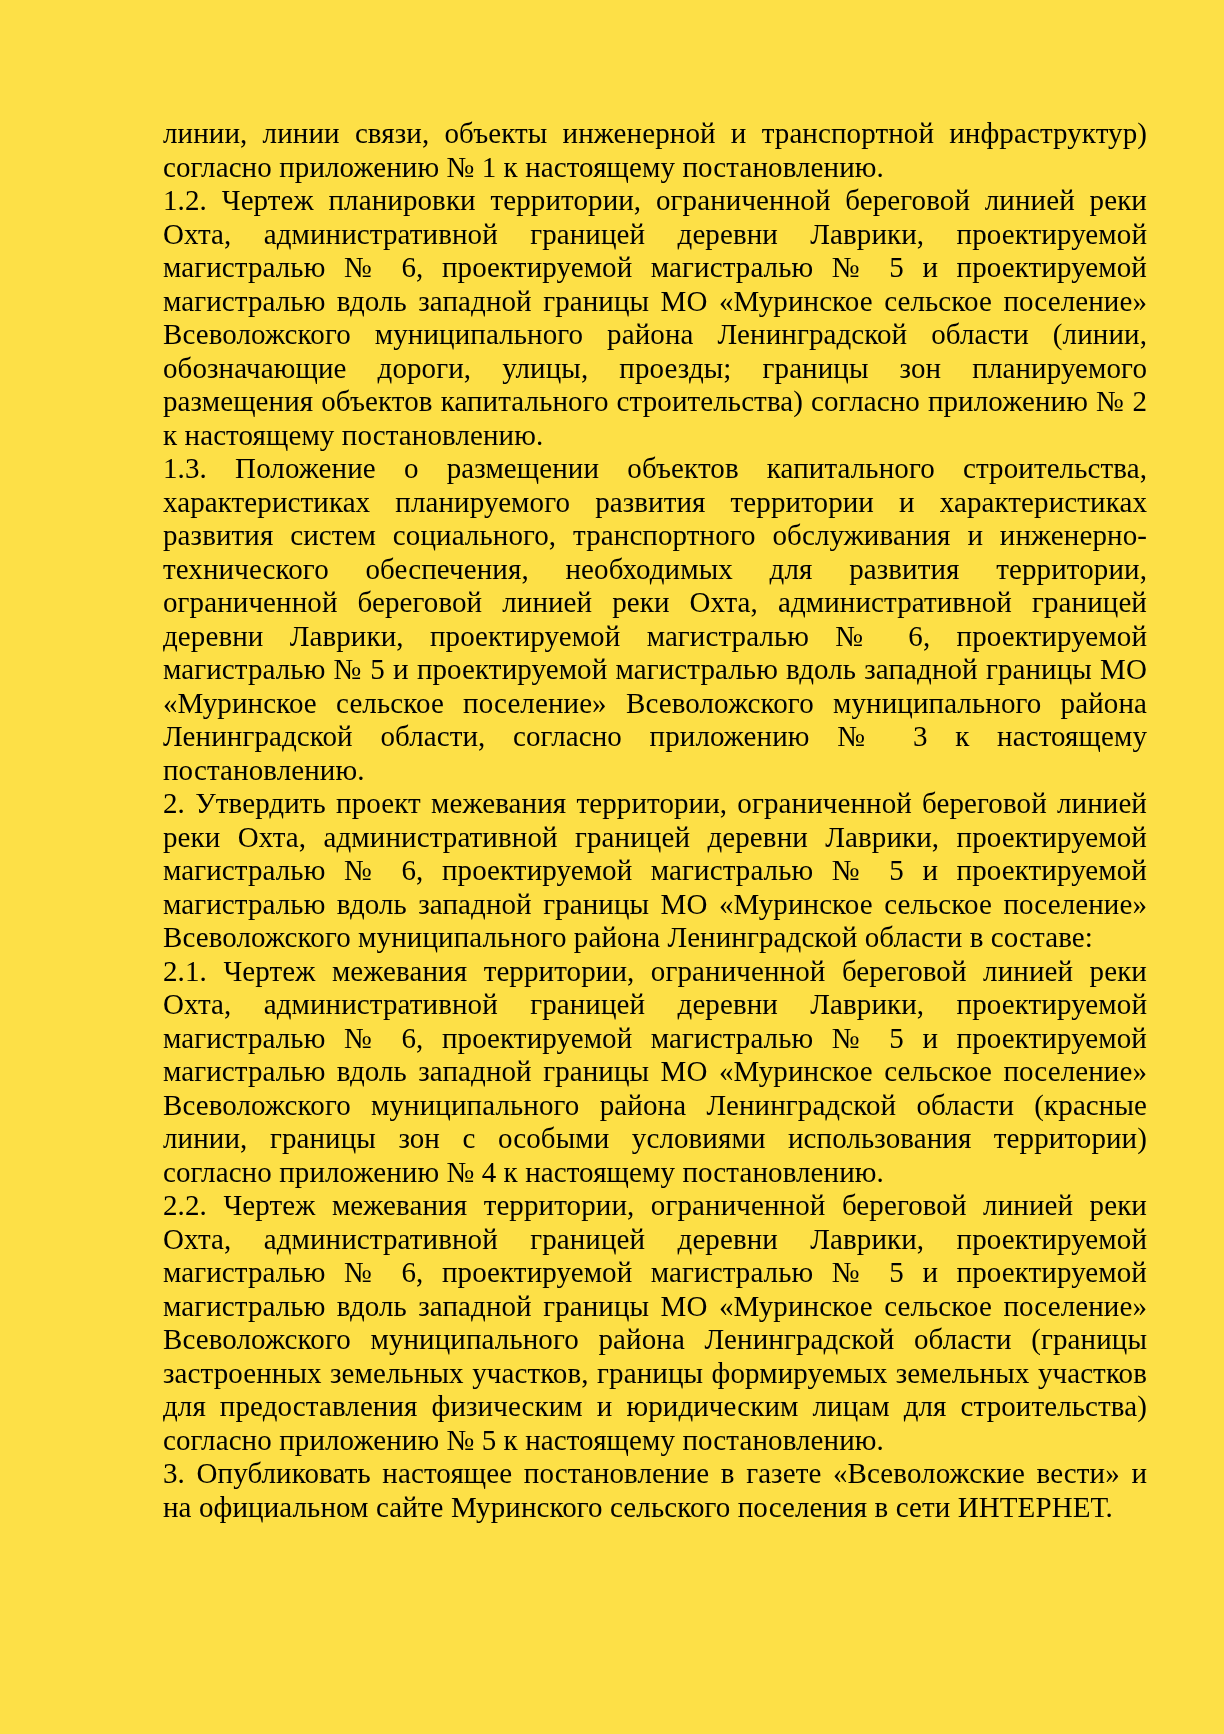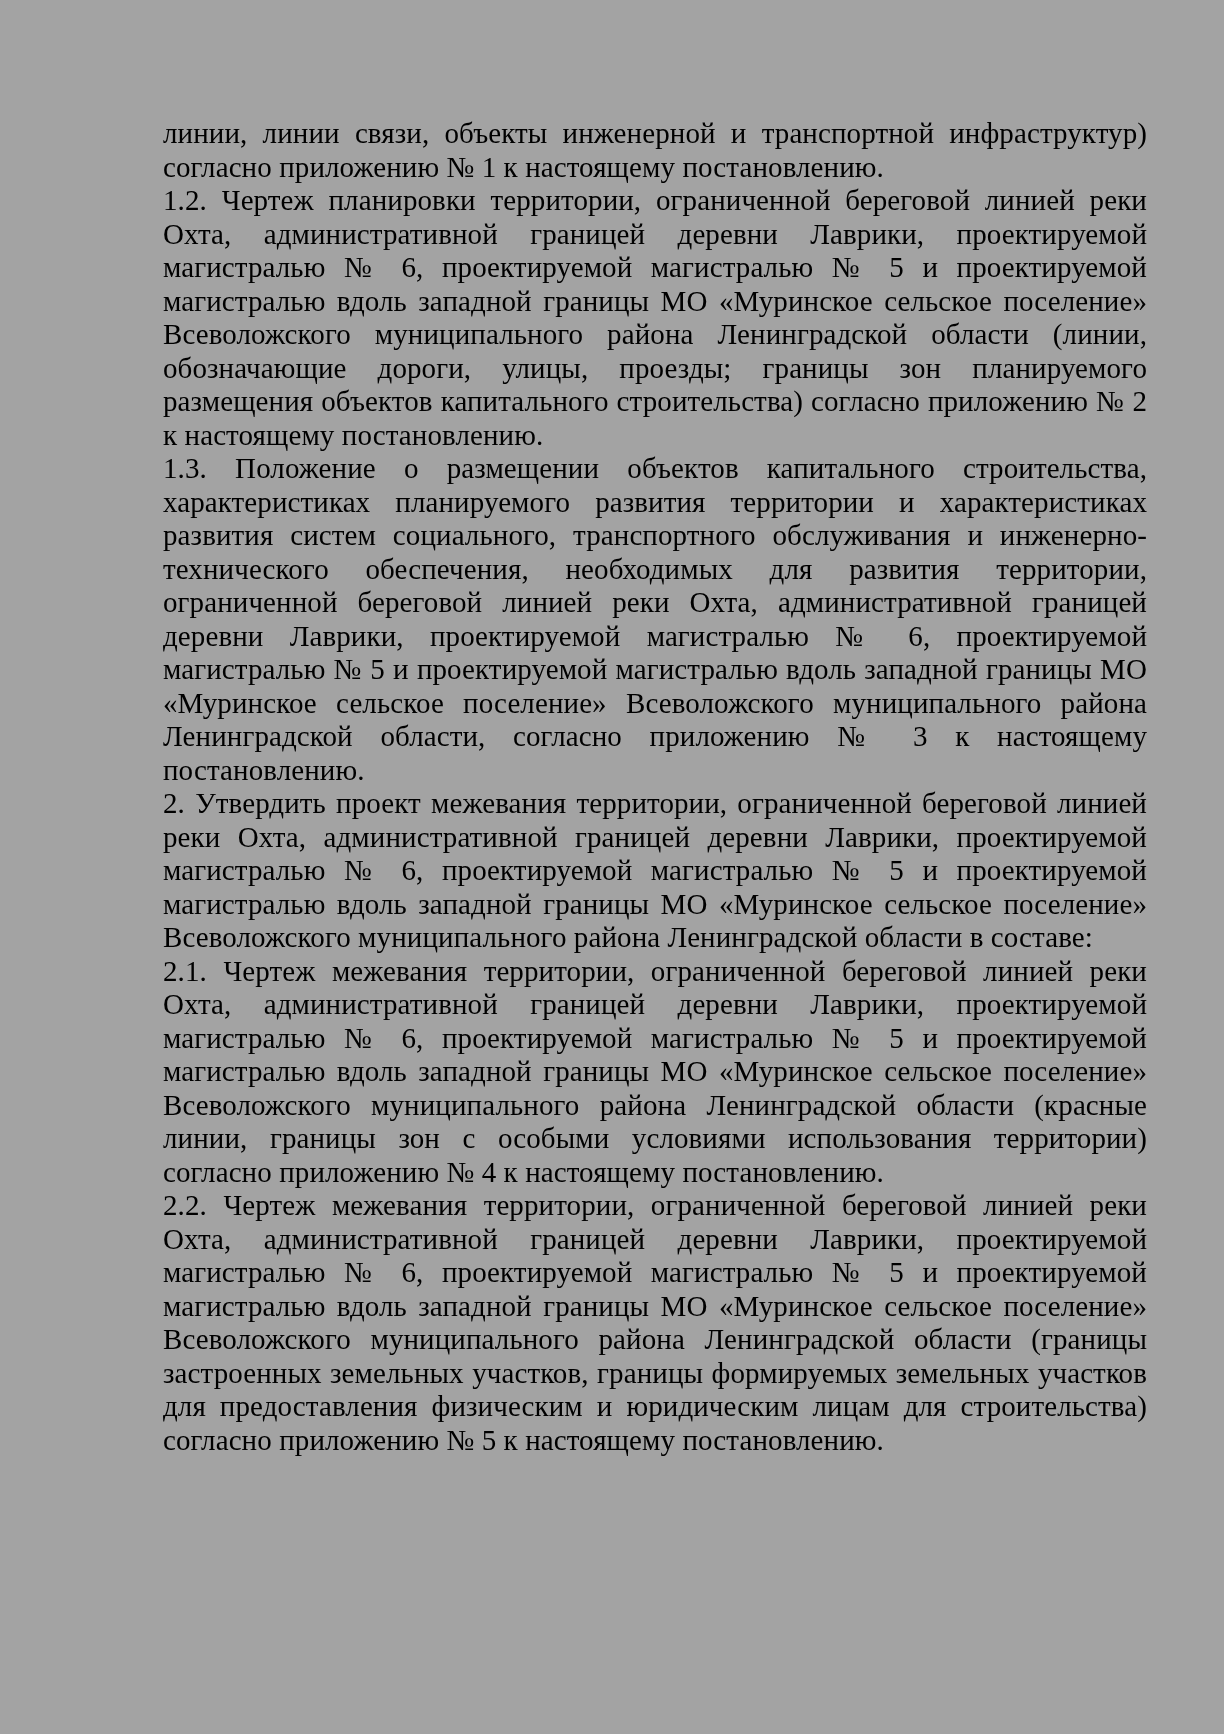--- a/index.html
+++ b/index.html
@@ -4,21 +4,21 @@
 <style>
   html, body {
     margin: 0;
     padding: 0;
     background: #ffffff;
   }
   .page {
     position: relative;
     width: 1224px;
     height: 1734px;
-    background: #a3a3a3;
+    background: #fde047;
     overflow: hidden;
   }
   .content {
     position: absolute;
     left: 163px;
     top: 117px;
     width: 984px;
     font-family: "Liberation Serif", "DejaVu Serif", serif;
     font-size: 29px;
     line-height: 33.5px;
@@ -36,14 +36,15 @@
 <body>
 
 <div class="page">
   <div class="content">
     <p class="para">линии, линии связи, объекты инженерной и транспортной инфраструктур) согласно приложению №&nbsp;1 к настоящему постановлению.</p>
     <p class="para">1.2. Чертеж планировки территории, ограниченной береговой линией реки Охта, административной границей деревни Лаврики, проектируемой магистралью №&nbsp;6, проектируемой магистралью №&nbsp;5 и проектируемой магистралью вдоль западной границы МО «Муринское сельское поселение» Всеволожского муниципального района Ленинградской области (линии, обозначающие дороги, улицы, проезды; границы зон планируемого размещения объектов капитального строительства) согласно приложению №&nbsp;2 к настоящему постановлению.</p>
     <p class="para">1.3. Положение о размещении объектов капитального строительства, характеристиках планируемого развития территории и характеристиках развития систем социального, транспортного обслуживания и инженерно-технического обеспечения, необходимых для развития территории, ограниченной береговой линией реки Охта, административной границей деревни Лаврики, проектируемой магистралью №&nbsp;6, проектируемой магистралью №&nbsp;5 и проектируемой магистралью вдоль западной границы МО «Муринское сельское поселение» Всеволожского муниципального района Ленинградской области, согласно приложению №&nbsp;3 к настоящему постановлению.</p>
     <p class="para">2. Утвердить проект межевания территории, ограниченной береговой линией реки Охта, административной границей деревни Лаврики, проектируемой магистралью №&nbsp;6, проектируемой магистралью №&nbsp;5 и проектируемой магистралью вдоль западной границы МО «Муринское сельское поселение» Всеволожского муниципального района Ленинградской области в составе:</p>
     <p class="para">2.1. Чертеж межевания территории, ограниченной береговой линией реки Охта, административной границей деревни Лаврики, проектируемой магистралью №&nbsp;6, проектируемой магистралью №&nbsp;5 и проектируемой магистралью вдоль западной границы МО «Муринское сельское поселение» Всеволожского муниципального района Ленинградской области (красные линии, границы зон с особыми условиями использования территории) согласно приложению №&nbsp;4 к настоящему постановлению.</p>
     <p class="para">2.2. Чертеж межевания территории, ограниченной береговой линией реки Охта, административной границей деревни Лаврики, проектируемой магистралью №&nbsp;6, проектируемой магистралью №&nbsp;5 и проектируемой магистралью вдоль западной границы МО «Муринское сельское поселение» Всеволожского муниципального района Ленинградской области (границы застроенных земельных участков, границы формируемых земельных участков для предоставления физическим и юридическим лицам для строительства) согласно приложению №&nbsp;5 к настоящему постановлению.</p>
+    <p class="para">3. Опубликовать настоящее постановление в газете «Всеволожские вести» и на официальном сайте Муринского сельского поселения в сети ИНТЕРНЕТ.</p>
   </div>
 </div>
 
 </body></html>

